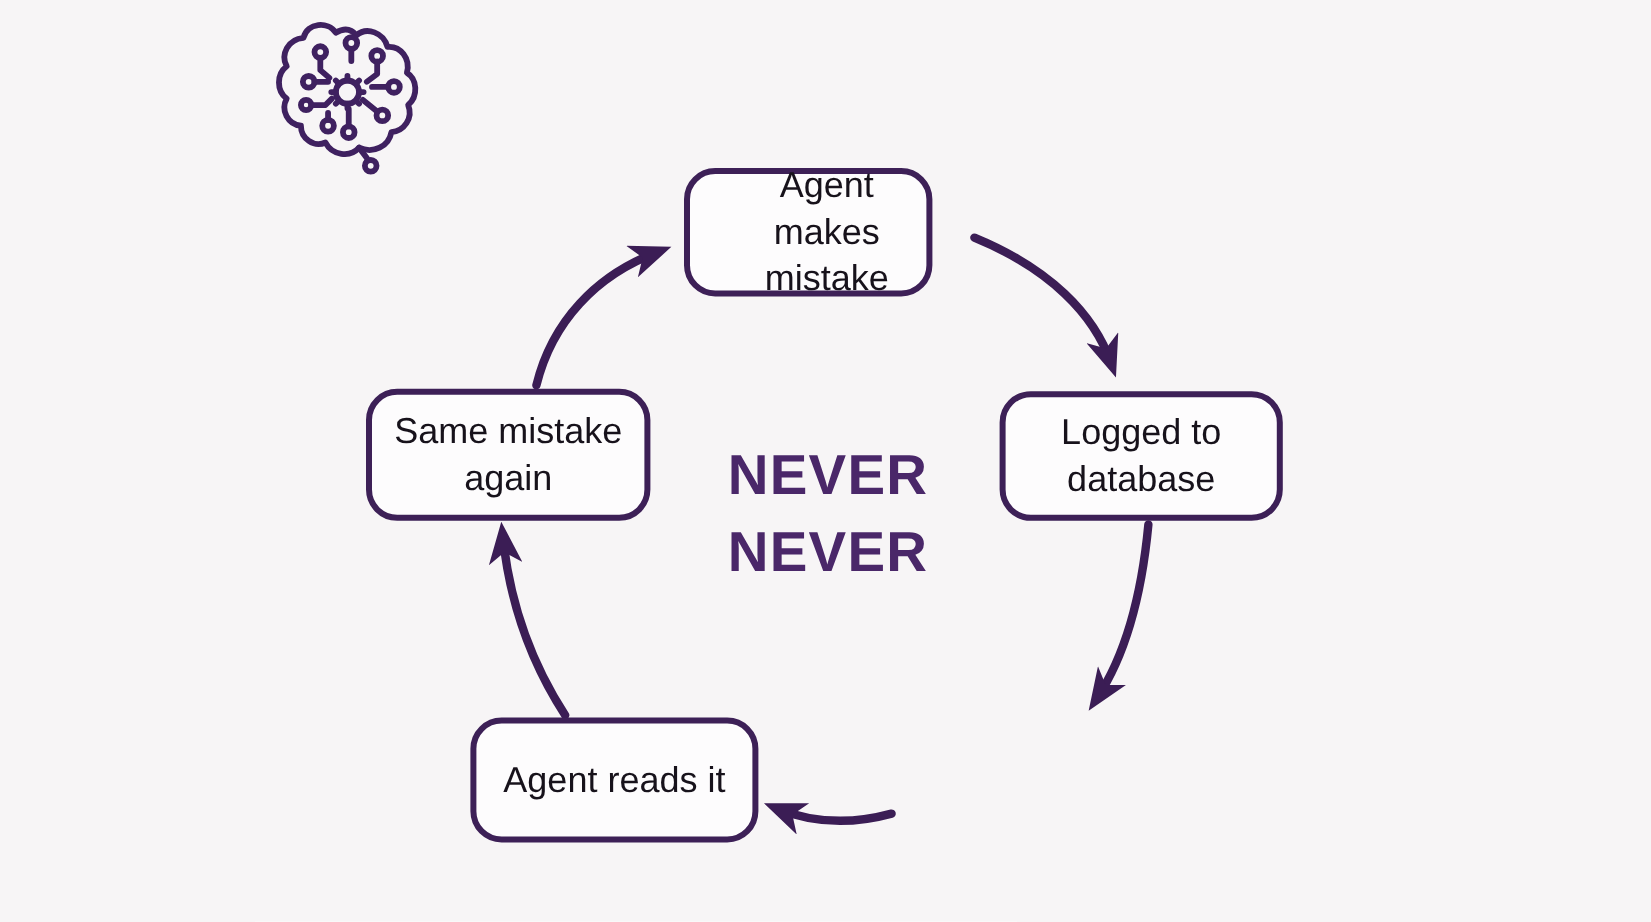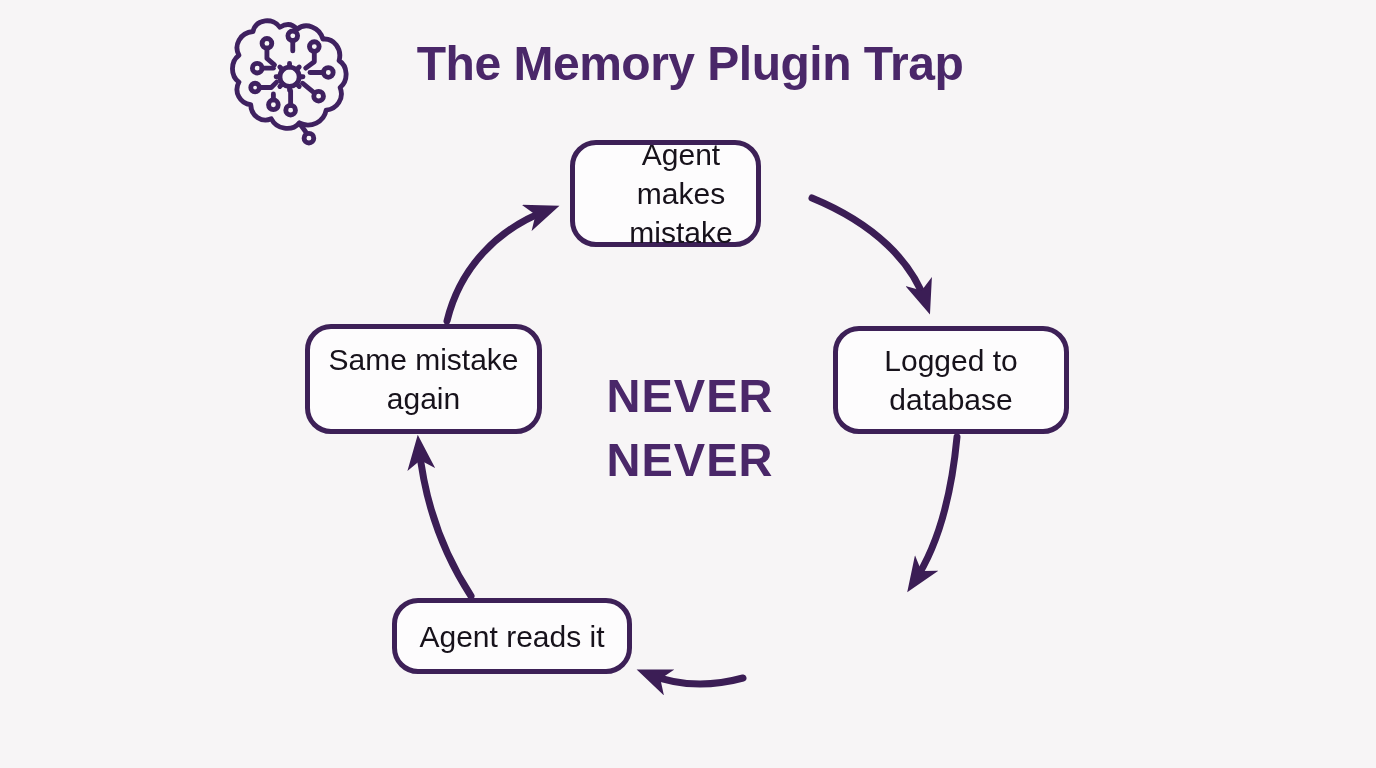--- a/index.html
+++ b/index.html
@@ -49,24 +49,24 @@
     background: #fdfcfd;
     display: flex;
     align-items: center;
     justify-content: center;
     text-align: center;
     font-size: 30px;
     line-height: 1.3;
     color: #17121b;
     padding: 0 16px;
   }
-  .node-1 { left: 570px; top: 140px; width: 191px; height: 107px; padding-left: 47px; }
+  .node-1 { left: 570px; top: 140px; width: 207px; height: 107px; padding-left: 47px; }
   .node-2 { left: 833px; top: 326px; width: 236px; height: 108px; text-align: center; }
   .node-3 { left: 745px; top: 595px; width: 239px; height: 111px; }
-  .node-4 { left: 392px; top: 598px; width: 240px; height: 76px; }
+  .node-4 { left: 392px; top: 598px; width: 240px; height: 104px; }
   .node-5 { left: 305px; top: 324px; width: 237px; height: 110px; justify-content: center; }
   .center-label {
     position: absolute;
     left: 545px;
     top: 364px;
     width: 290px;
     text-align: center;
     font-size: 47px;
     font-weight: 700;
     letter-spacing: 1px;
@@ -102,21 +102,20 @@
     <circle cx="82" cy="34" r="4.5"></circle>
     <path d="M82 38.5 L82 48 L74 54"></path>
     <circle cx="95" cy="58" r="4.5"></circle>
     <path d="M90.5 58 L78 58"></path>
     <circle cx="86" cy="80" r="4.5"></circle>
     <path d="M82 77 L71 68"></path>
     <circle cx="60" cy="93" r="4.5"></circle>
     <path d="M60 88.5 L60 75"></path>
   </svg>
 
-  <div class="page-title">The Memory Plugin Trap</div>
 
   <svg class="arrow-layer" viewBox="0 0 1376 768">
     <defs>
       <marker id="ah" markerUnits="userSpaceOnUse" markerWidth="36" markerHeight="28" viewBox="0 0 10 8" refX="6.5" refY="4" orient="auto">
         <path d="M0 0 L10 4 L0 8 L2.7 4 Z" fill="#3b1d55" stroke="none"></path>
       </marker>
     </defs>
     <g stroke="#3b1d55" stroke-width="7" fill="none" stroke-linecap="round">
       <path d="M812 198 C875 224 912 262 926 303" marker-end="url(#ah)"></path>
       <path d="M957 437 C952 490 940 543 914 582" marker-end="url(#ah)"></path>

